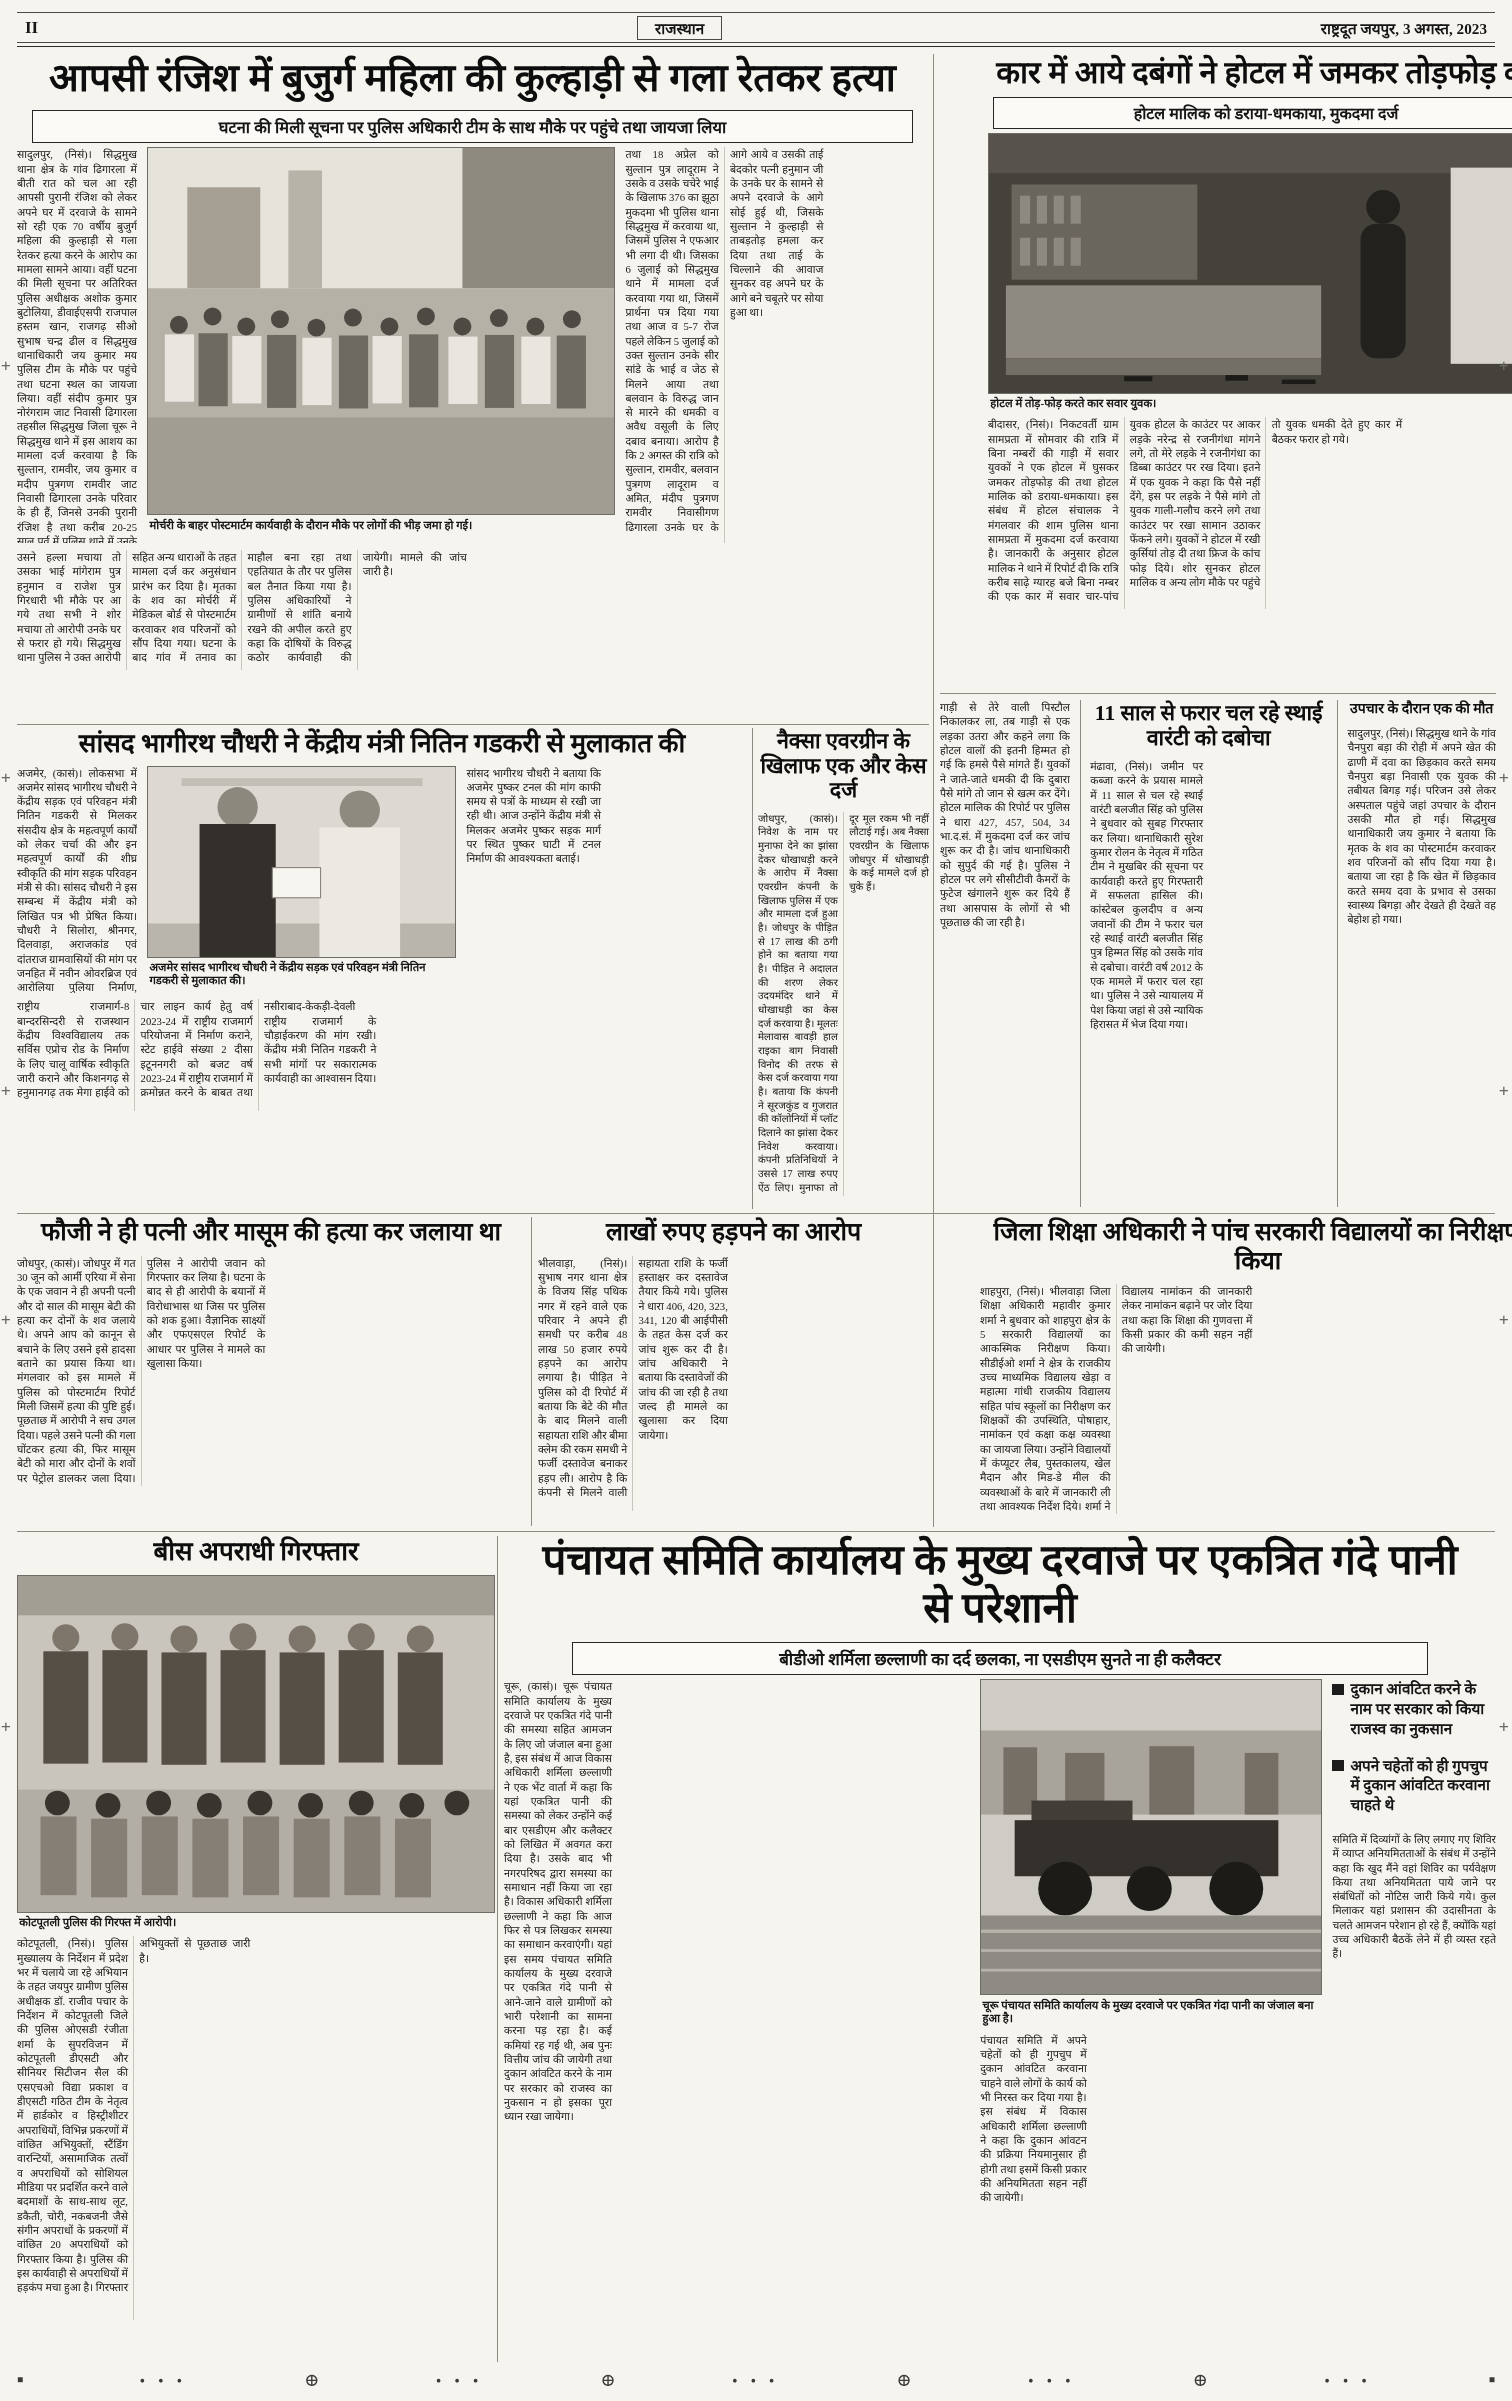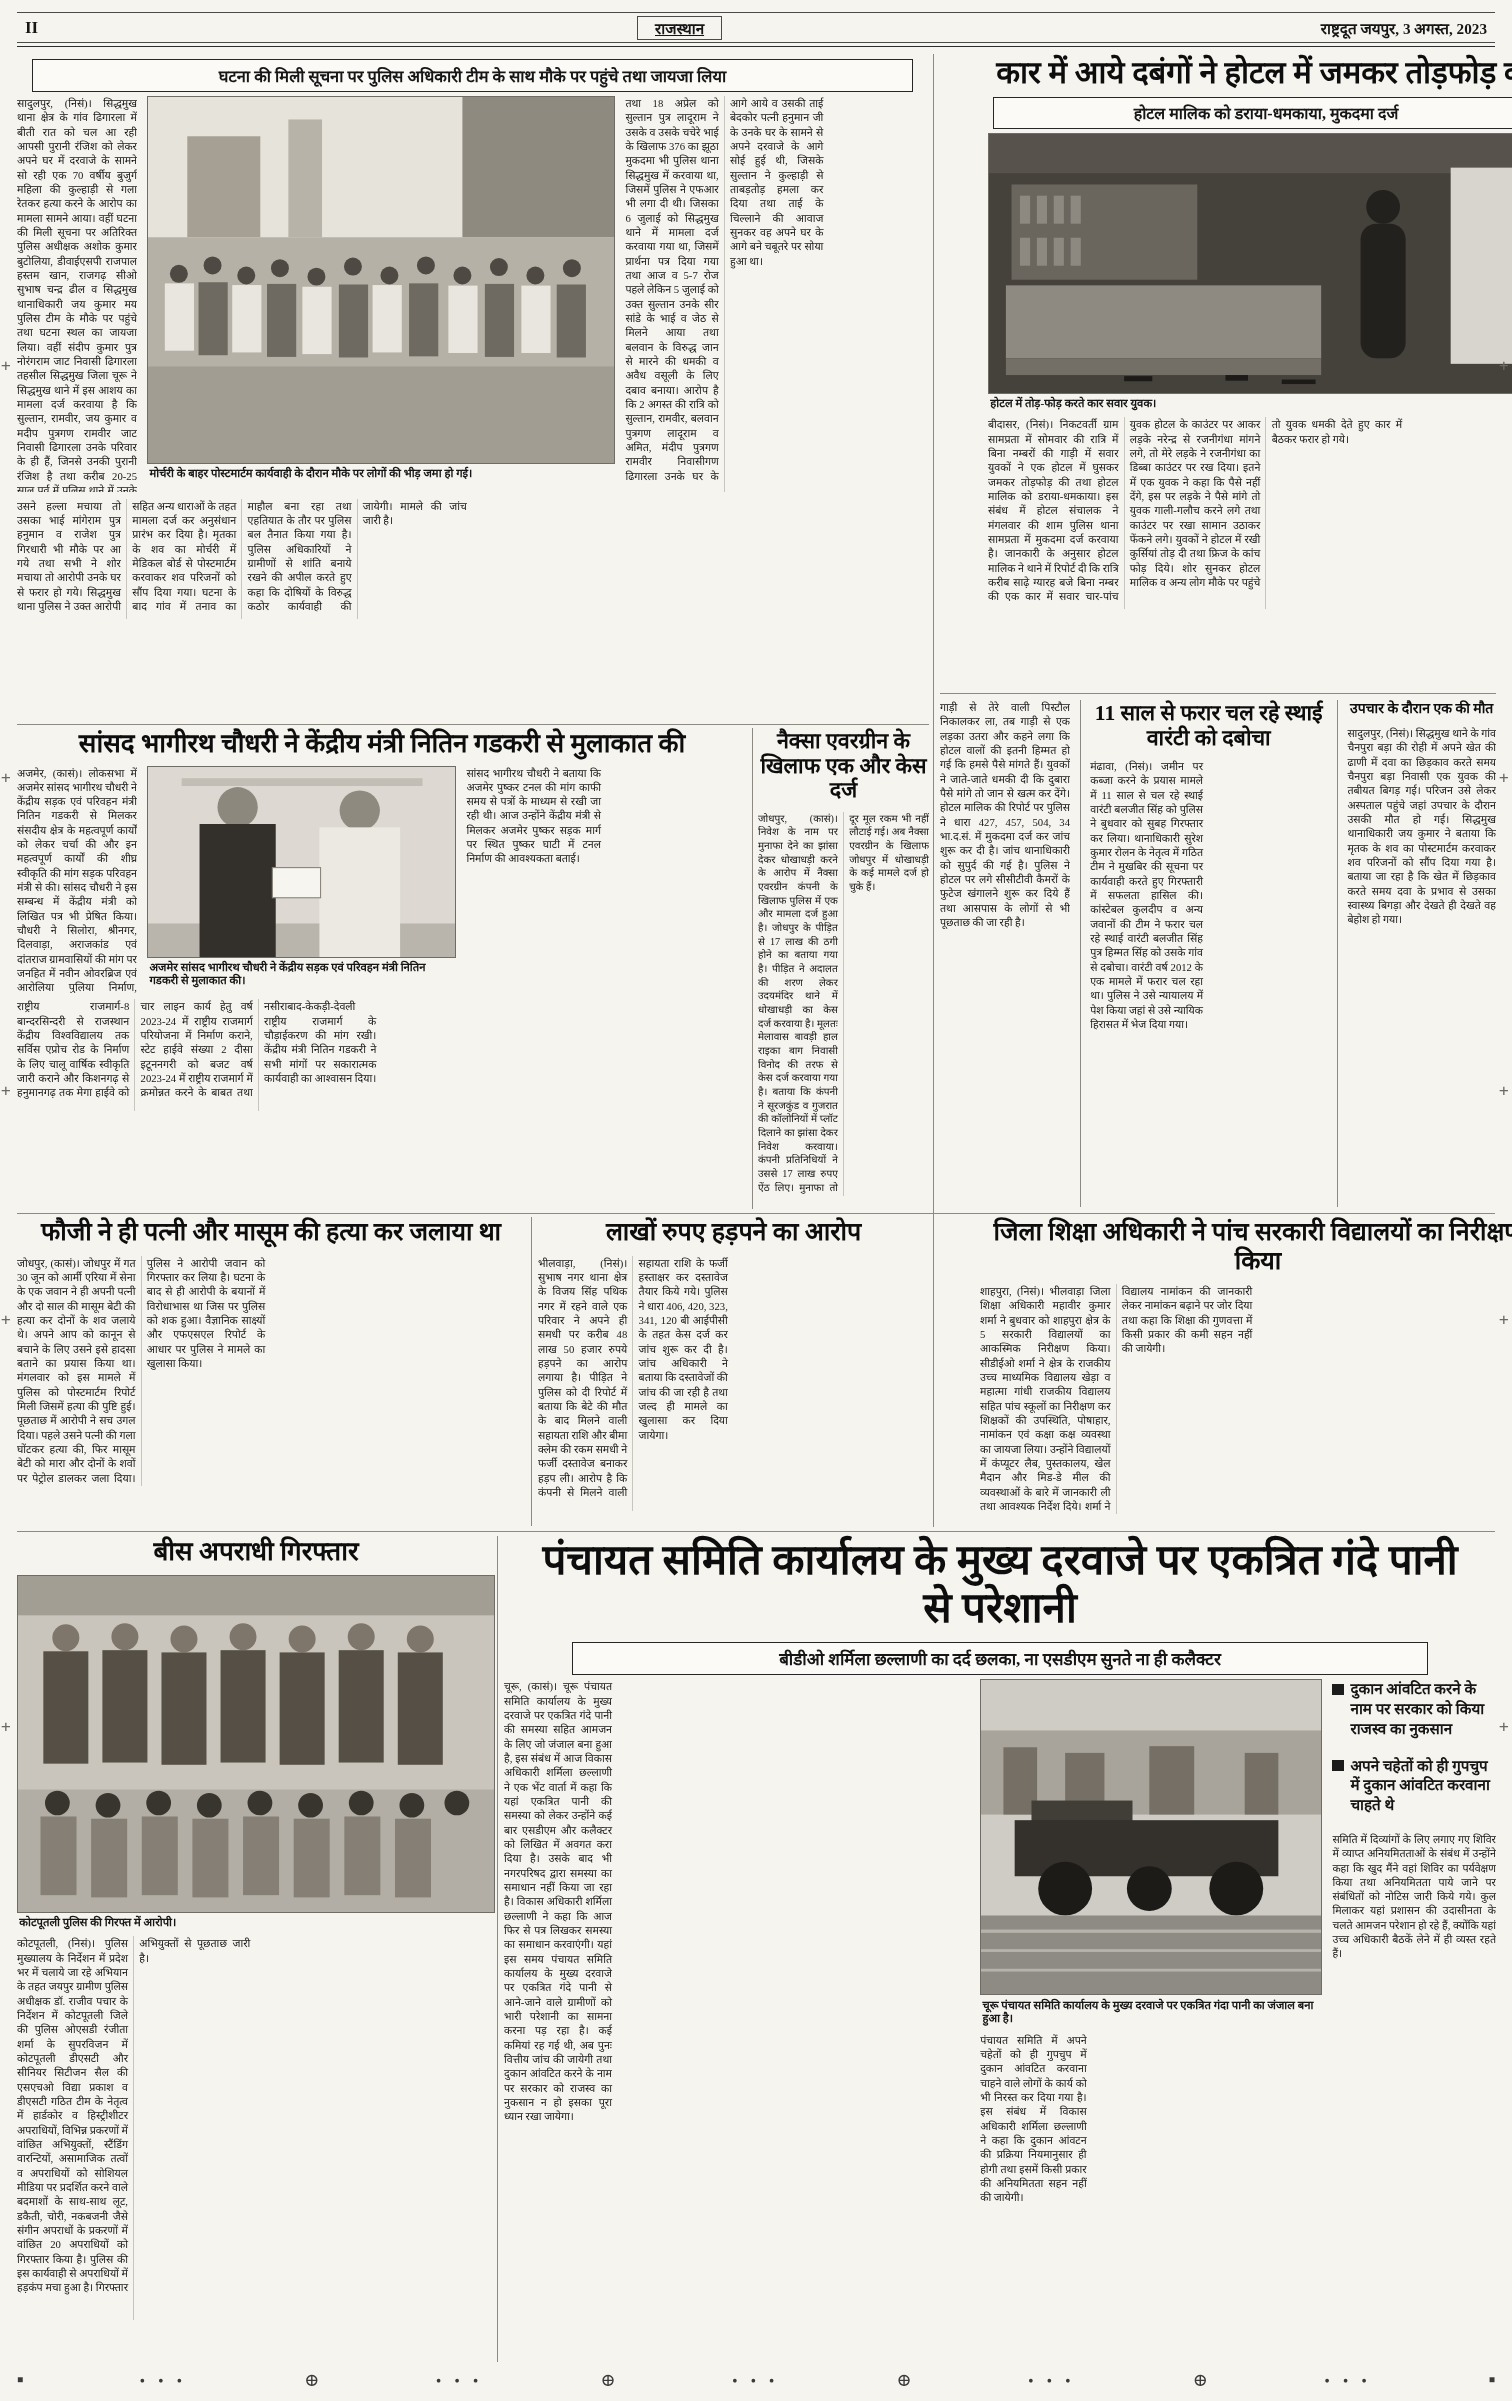--- a/index.html
+++ b/index.html
@@ -61,21 +61,21 @@
   .vrule { position:absolute; width:0; border-left:0.6px solid #8d8a84; }
   .hrule { position:absolute; height:0; border-top:0.6px solid #8d8a84; }
   .heavy-rule { position:absolute; height:0; border-top:1.7px solid #2c2c2c; }
   .masthead {
     position:absolute; left:17px; top:12.4px; width:1478px; height:30.5px;
     display:flex; align-items:center; justify-content:space-between;
     border-top:1.1px solid #4a4a48; border-bottom:0.6px solid #4a4a48;
     padding:0 8px; font-size:15.2px;
   }
   .masthead .pg { font-weight:bold; font-size:17px; }
-  .region-box { border:1.1px solid #4a4a48; padding:1.1px 17px; font-weight:bold;text-decoration:underline; }
+  .region-box { border:1.1px solid #4a4a48; padding:1.1px 17px; font-weight:bold; }
   .edition { font-weight:bold; }
   .flexrow { display:flex; gap:10.2px; }
   .rowc > div + div { border-left:0.6px solid #8d8a84; padding-left:9px; }
   .bullets { margin-bottom:9px; }
   .bullet-item { display:flex; gap:6.8px; font-weight:bold; font-size:15.2px; line-height:1.3; margin-bottom:17px; }
   .bullet-sq { flex:0 0 auto; width:11.3px; height:11.3px; background:#1c1c1c; margin-top:4.5px; }
   .pagefoot {
     position:absolute; left:17px; top:2367px; width:1478px; height:25px;
     display:flex; align-items:center; justify-content:space-between;
     color:#3a3a3a;
@@ -100,20 +100,21 @@
   <div class="vrule" style="left:933px;top:54px;height:1473px;"></div>
   <div class="vrule" style="left:752px;top:728px;height:481px;"></div>
   <div class="vrule" style="left:531px;top:1217px;height:309px;"></div>
   <div class="vrule" style="left:497px;top:1536px;height:826px;"></div>
   <div class="hrule" style="left:17px;top:724px;width:912px;"></div>
   <div class="hrule" style="left:940px;top:693px;width:556px;"></div>
   <div class="hrule" style="left:17px;top:1213px;width:1478px;"></div>
   <div class="hrule" style="left:17px;top:1531px;width:1478px;"></div>
 
   <section class="block" style="left:17px;top:54px;width:911px;height:667px;">
+    <h1 class="hl hl-xxl">आपसी रंजिश में बुजुर्ग महिला की कुल्हाड़ी से गला रेतकर हत्या</h1>
     <div class="subbar">घटना की मिली सूचना पर पुलिस अधिकारी टीम के साथ मौके पर पहुंचे तथा जायजा लिया</div>
     <div class="flexrow" style="margin-top:3.4px;height:396px;">
       <div class="coltext" style="width:120px;height:396px;">सादुलपुर, (निसं)। सिद्धमुख थाना क्षेत्र के गांव ढिगारला में बीती रात को चल आ रही आपसी पुरानी रंजिश को लेकर अपने घर में दरवाजे के सामने सो रही एक 70 वर्षीय बुजुर्ग महिला की कुल्हाड़ी से गला रेतकर हत्या करने के आरोप का मामला सामने आया। वहीं घटना की मिली सूचना पर अतिरिक्त पुलिस अधीक्षक अशोक कुमार बुटोलिया, डीवाईएसपी राजपाल हस्तम खान, राजगढ़ सीओ सुभाष चन्द्र ढील व सिद्धमुख थानाधिकारी जय कुमार मय पुलिस टीम के मौके पर पहुंचे तथा घटना स्थल का जायजा लिया। वहीं संदीप कुमार पुत्र नोरंगराम जाट निवासी ढिगारला तहसील सिद्धमुख जिला चूरू ने सिद्धमुख थाने में इस आशय का मामला दर्ज करवाया है कि सुल्तान, रामवीर, जय कुमार व मदीप पुत्रगण रामवीर जाट निवासी ढिगारला उनके परिवार के ही हैं, जिनसे उनकी पुरानी रंजिश है तथा करीब 20-25 साल पूर्व में पुलिस थाने में उनके आपसी झगड़े व मुकदमे भी चले थे।</div>
       <figure style="width:468px;">
         <div class="photo" style="height:368px;">
           <svg viewBox="0 0 830 652" preserveAspectRatio="none">
             <rect width="830" height="652" fill="#d6d2ca"></rect>
             <rect width="830" height="250" fill="#e6e3db"></rect>
             <rect x="560" width="270" height="250" fill="#8f8a80"></rect>
             <rect x="70" y="70" width="130" height="180" fill="#a59f94"></rect>

